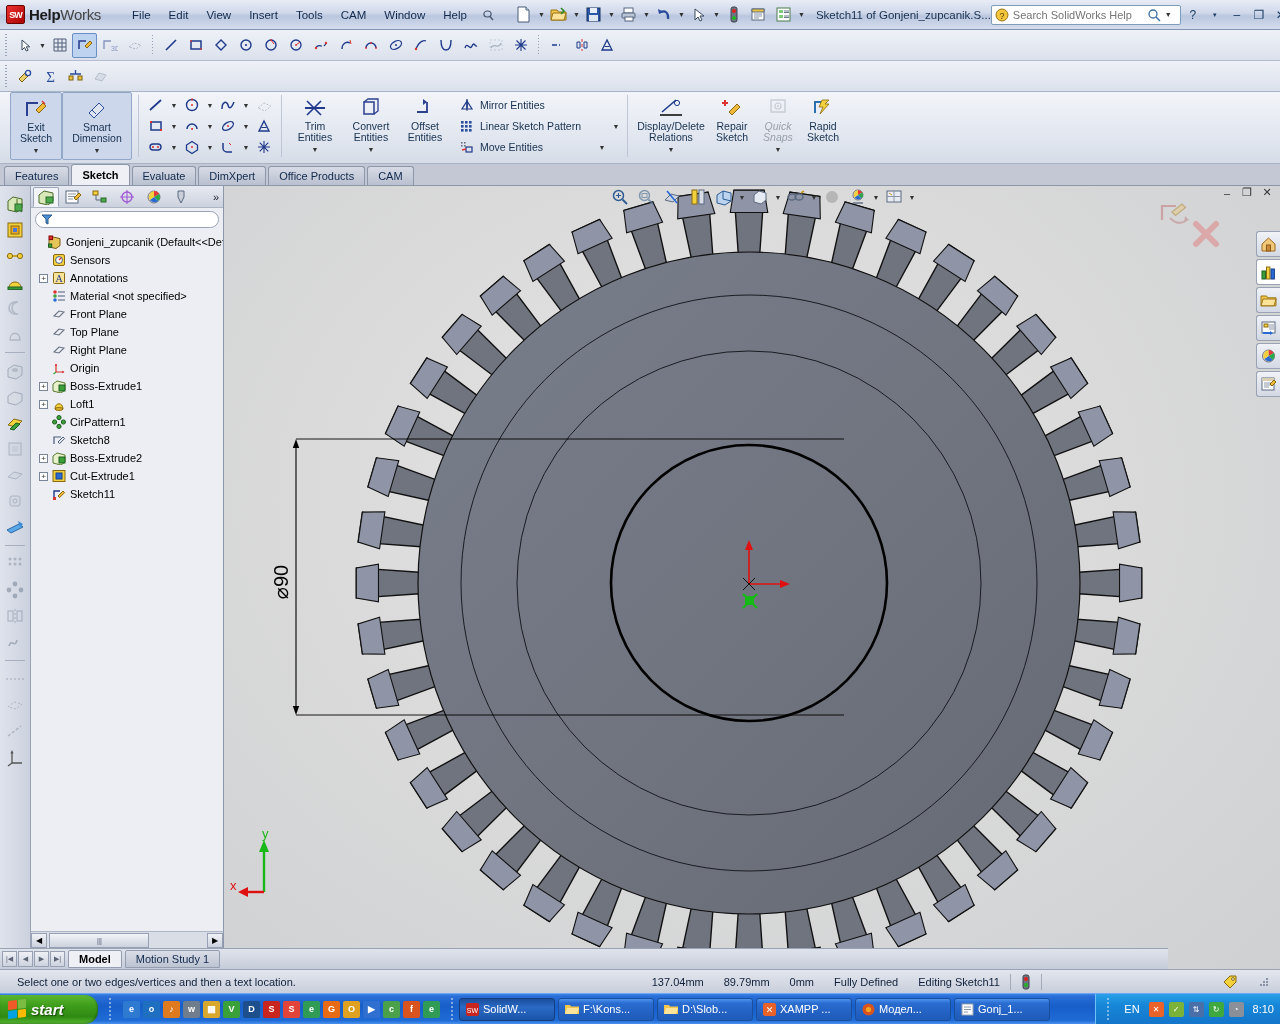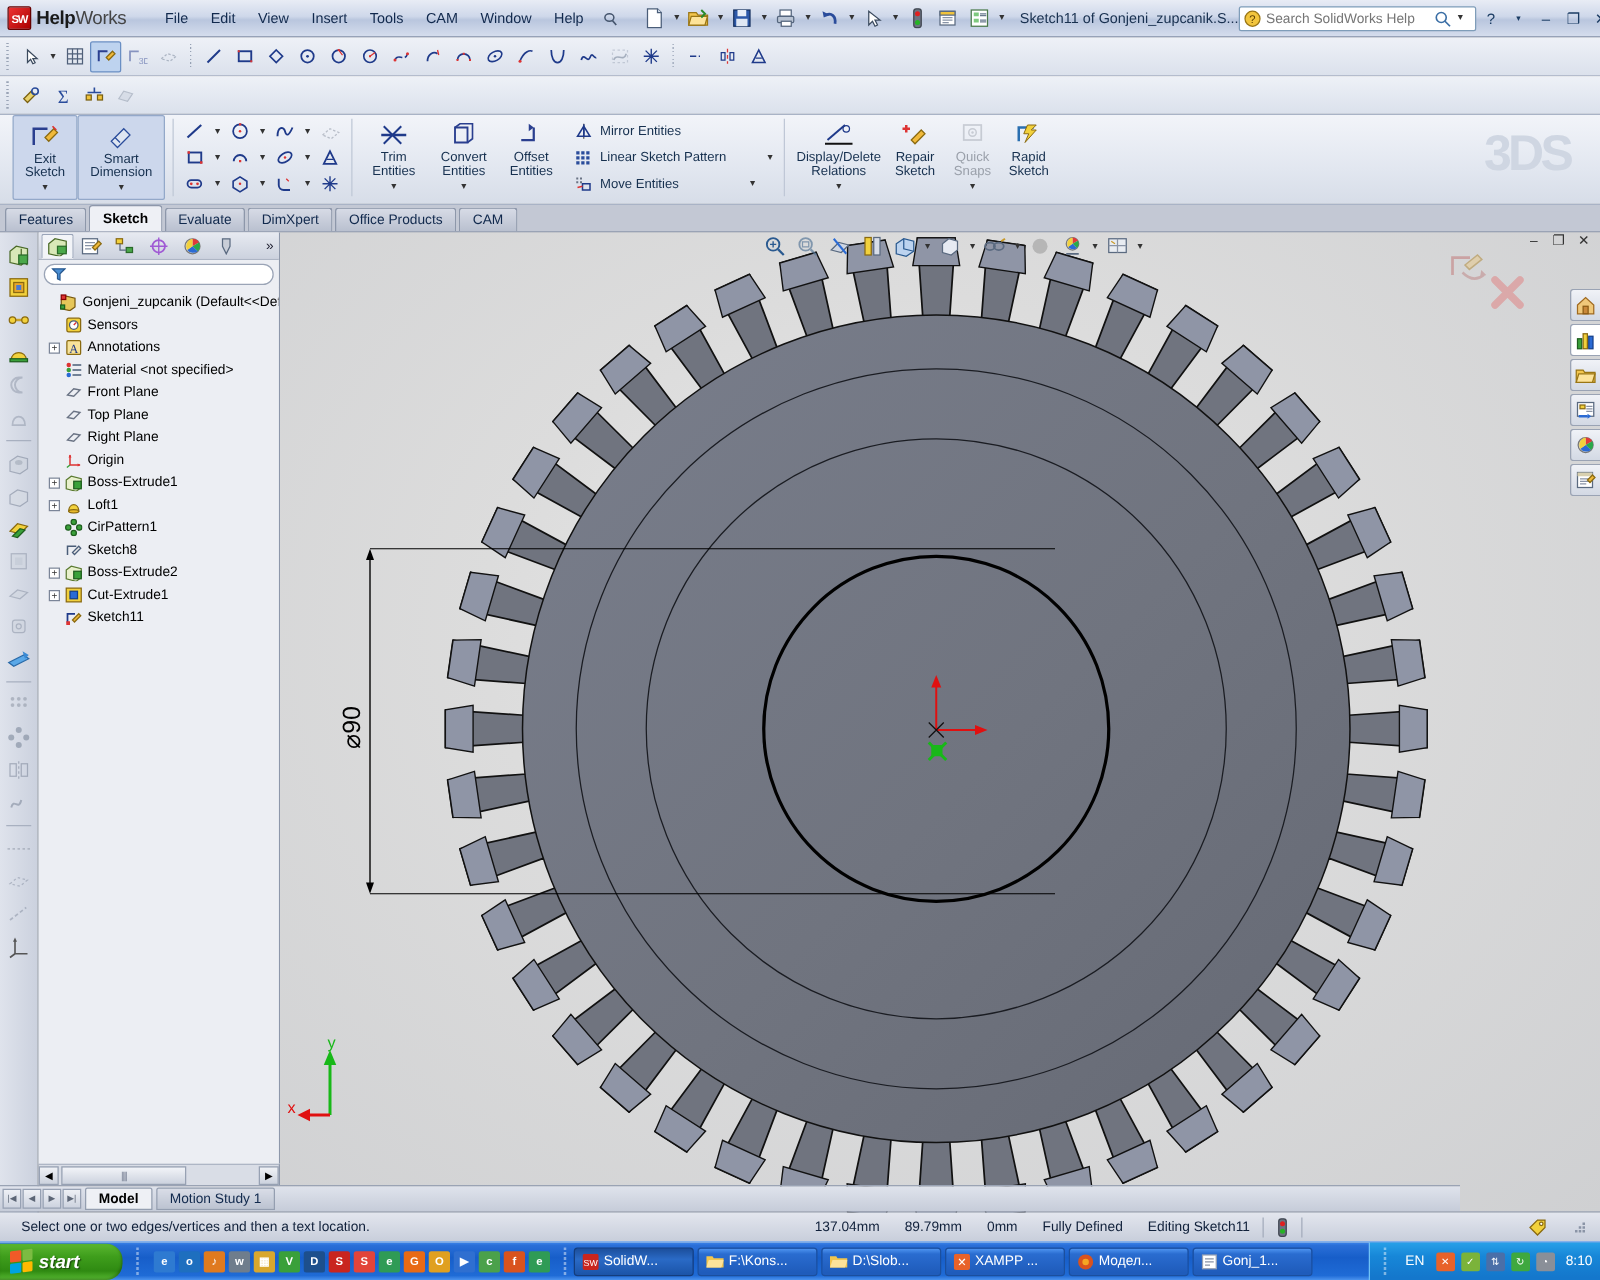--- a/index.html
+++ b/index.html
@@ -86,21 +86,21 @@
   .rbig.sel { background:#ccd7ec; border:1px solid #93a8c9; border-radius:2px; }
   .rbig .gly { height:26px; display:flex; align-items:center; justify-content:center; }
   .rbig .lbl { font-size:10.5px; }
   .rcaret { font-size:7px; color:#333; margin-top:1px;}
   .rsmallcol { display:flex; flex-direction:column; gap:1px; padding-top:3px; }
   .rsmallrow { display:flex; align-items:center; height:20px; gap:2px; }
   .ricon { width:22px; height:20px; display:flex; align-items:center; justify-content:center; }
   .rlabel { font-size:10.5px; color:#16304f; white-space:nowrap; }
   .rdrop { font-size:7px; color:#333; width:10px; text-align:center;}
   .rsep { width:1px; height:62px; background:#bfc7d6; margin:3px 6px 0 6px; }
-  .rbig.disabled { color:#9aa0aa; }
+  .rbig.disabled { color:#9aa0aa;font-style:italic; }
   .rbig.disabled .gly { opacity:0.45; }
 
   
   .tabrow {
     position:absolute; left:0; top:164px; width:1280px; height:22px;
     background:#c3c8d4; border-bottom:1px solid #8d97aa; display:flex; align-items:flex-end;
     padding-left:4px;
   }
   .tab {
     height:19px; padding:0 10px; margin-right:2px; font-size:11px; color:#11294d;
@@ -803,21 +803,20 @@
       <div class="gly">
         <svg width="26" height="24" viewBox="0 0 26 24">
             <path d="M5 17V6h12" fill="none" stroke="#2a6fb0" stroke-width="2"></path>
             <path d="M12 4l-3 7h4l-3 7 9-10h-4l4-4z" fill="#f2d13c" stroke="#8a6a10" stroke-width="0.8"></path>
           </svg>
       </div>
       <div class="lbl">Rapid</div>
       <div class="lbl">Sketch</div>
     </div>
 
-    <div style="margin-left:auto; padding-right:24px; font-size:40px; color:#cfd6e2; font-weight:bold; letter-spacing:-3px; line-height:62px;">3DS</div>
   </div>
 
   <div class="tabrow">
     <div class="tab">Features</div>
     <div class="tab active">Sketch</div>
     <div class="tab">Evaluate</div>
     <div class="tab">DimXpert</div>
     <div class="tab">Office Products</div>
     <div class="tab">CAM</div>
   </div>

